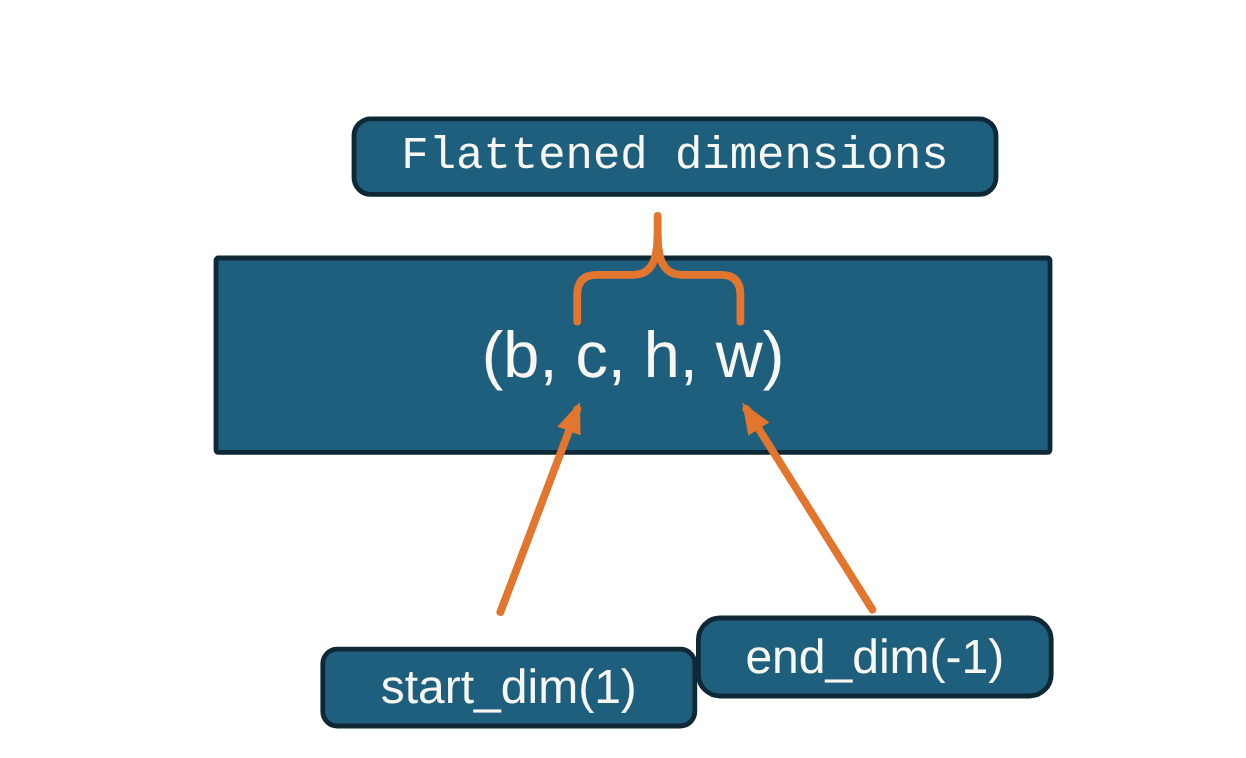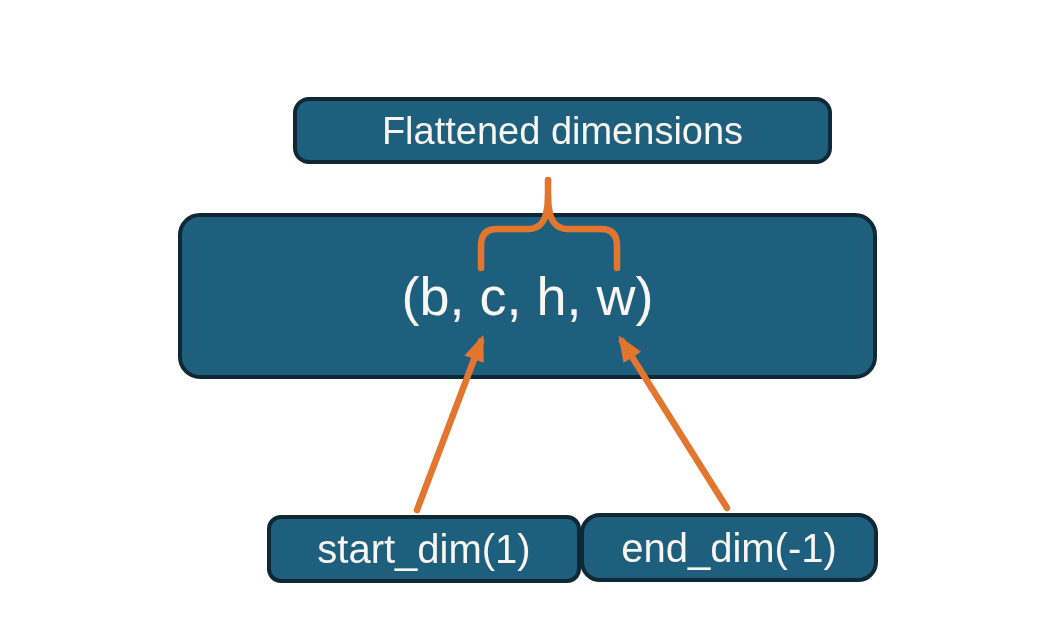--- a/index.html
+++ b/index.html
@@ -25,29 +25,30 @@
     align-items: center;
     justify-content: center;
     text-align: center;
     line-height: 1;
   }
   .node-title {
     left: 293px; top: 97px;
     width: 539px; height: 67px;
     border-radius: 16px;
     font-size: 38px;
+    font-family: Liberation Mono, monospace;
   }
   .node-tensor {
     left: 178px; top: 213px;
     width: 699px; height: 166px;
-    border-radius: 22px;
+    border-radius: 4px;
     font-size: 54px;
   }
   .node-start {
-    left: 267px; top: 515px;
+    left: 267px; top: 539px;
     width: 314px; height: 68px;
     border-radius: 14px;
     font-size: 40px;
   }
   .node-end {
     left: 580px; top: 513px;
     width: 298px; height: 69px;
     border-radius: 20px;
     font-size: 40px;
   }

